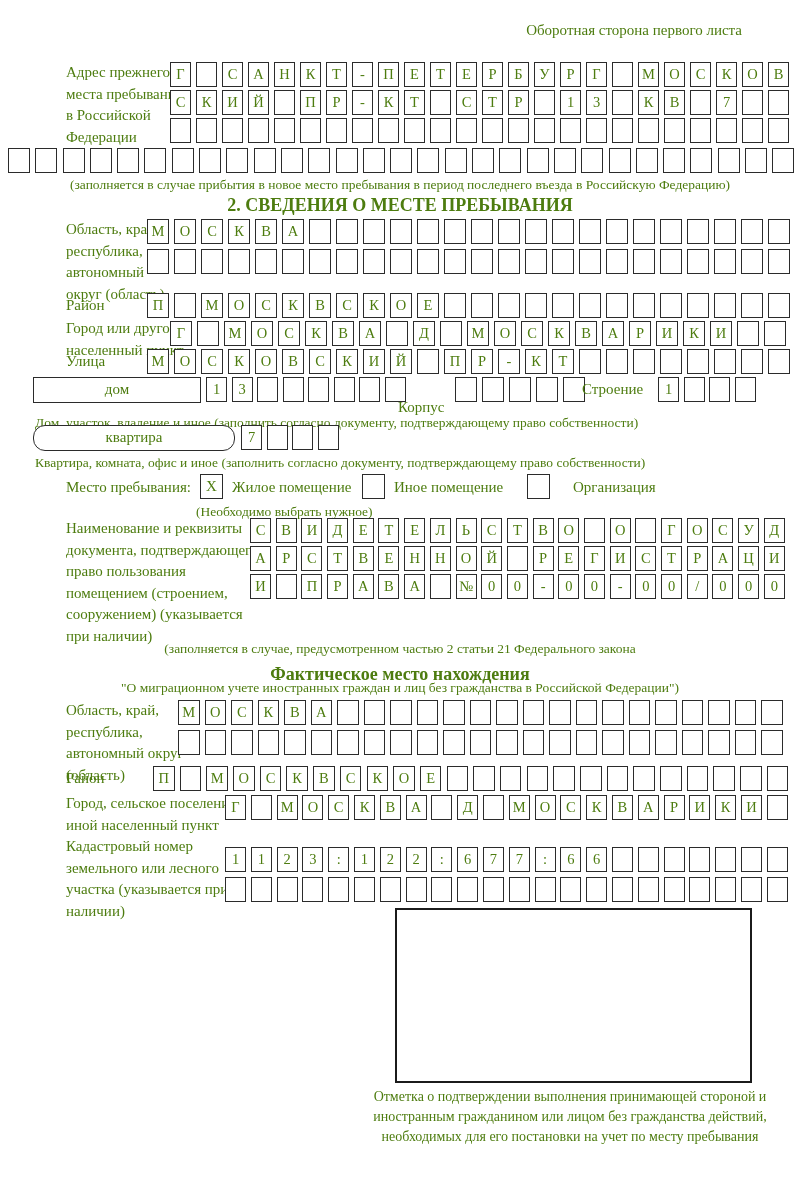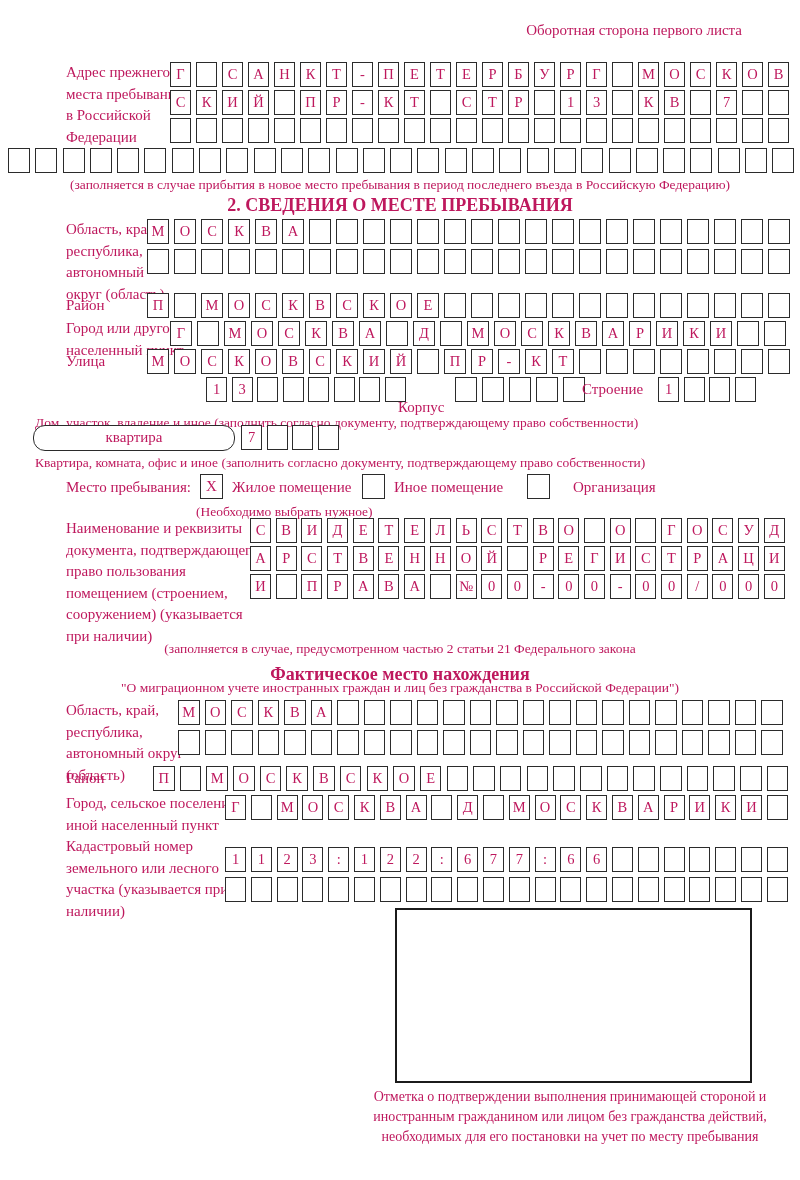--- a/index.html
+++ b/index.html
@@ -1,18 +1,18 @@
 <!DOCTYPE html>
 <html><head>
 <meta charset="utf-8">
 <style>
   html,body{margin:0;padding:0;background:#ffffff;}
   .page{
     position:relative;width:800px;height:1180px;background:#ffffff;
-    font-family:"Liberation Serif","DejaVu Serif",serif;color:#be185d;overflow:hidden;
+    font-family:"Liberation Serif","DejaVu Serif",serif;color:#4d7c0f;overflow:hidden;
   }
   .lbl{position:absolute;font-size:15px;line-height:21.5px;}
   .note{position:absolute;font-size:15px;}
   .title{position:absolute;left:0;width:800px;text-align:center;font-weight:bold;font-size:18px;}
   .caption{position:absolute;font-size:13.5px;line-height:18px;}
   .caption.center{left:0;width:800px;text-align:center;}
   .boxrow{position:absolute;display:flex;gap:var(--g,5px);}
   .cell{
     flex:0 0 auto;width:var(--cw,20px);height:23px;border:1.6px solid #2b2b2b;
     text-align:center;font-size:14.5px;line-height:22px;background:#fff;
@@ -278,20 +278,21 @@
       <span class="cell"></span>
       <span class="cell"></span>
       <span class="cell"></span>
       <span class="cell"></span>
       <span class="cell"></span>
       <span class="cell"></span>
       <span class="cell"></span>
       <span class="cell"></span>
     </div>
 
+  <div class="widebox" style="left:33px;top:377px;width:166px;">дом</div>
   <div class="boxrow" style="left:206px;top:377px;--cw:19px;--g:4.5px;">
       <span class="cell">1</span>
       <span class="cell">3</span>
       <span class="cell"></span>
       <span class="cell"></span>
       <span class="cell"></span>
       <span class="cell"></span>
       <span class="cell"></span>
       <span class="cell"></span>
     </div>

